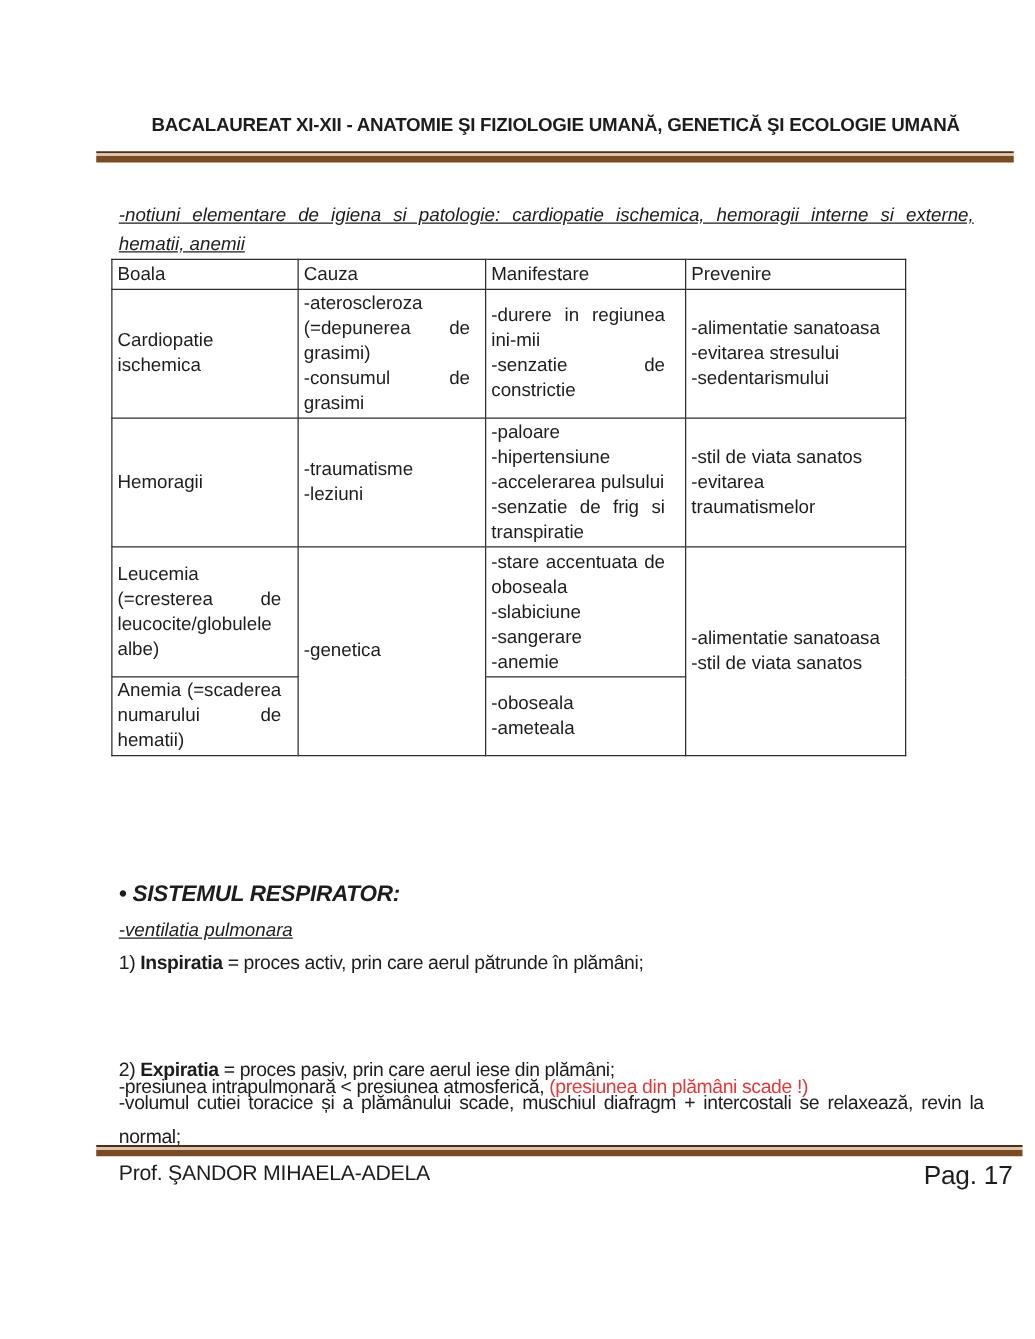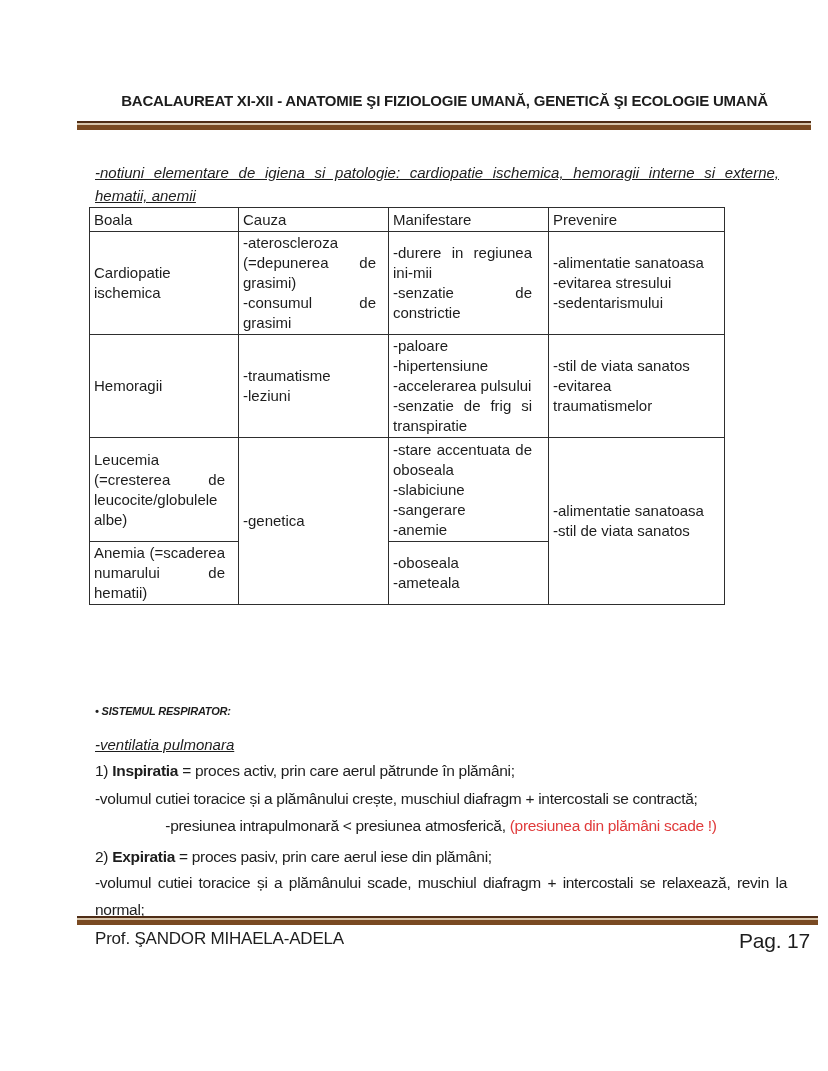--- a/index.html
+++ b/index.html
@@ -27,27 +27,27 @@
                 table-layout:fixed;font-size:15px;line-height:20px;}
   table.disease td{border:1px solid var(--table-border);vertical-align:middle;overflow:hidden;}
   td.hd{height:21px;padding:1px 4px;}
   tr.r1{height:96px;} tr.r2{height:99px;} tr.r3{height:104px;margin-top:13px;} tr.r4{height:57px;}
   td.c-boala{padding:1px 13px 1px 4px;}
   td.c-cauza{padding:1px 12px 1px 4px;}
   td.c-manif{padding:1px 16px 1px 4px;}
   td.c-prev {padding:1px 20px 1px 4px;}
   .ci{margin:0;text-align:justify;}
 
-  .section-title{position:absolute;top:705px;left:95px;font-size:11px;
+  .section-title{position:absolute;top:705px;left:95px;font-size:18px;
                  font-weight:bold;font-style:italic;letter-spacing:-0.2px;}
   .vent-title{position:absolute;top:736px;left:95px;font-size:15px;font-style:italic;
               text-decoration:underline;}
   .bodyp{position:absolute;left:95px;width:692px;font-size:15.5px;letter-spacing:-0.3px;
          line-height:27px;}
-  .p1{top:757px;} .p2{top:785px;} .p3{top:812px;text-align:center;} .p4{top:843px;}
+  .p1{top:757px;} .p2{top:785px;} .p3{top:856px;} .p4{top:843px;}
   .p5{top:869px;text-align:justify;}
   .red{color:var(--red-text);}
 
   .footer-author{position:absolute;top:929px;left:95px;font-size:17px;letter-spacing:-0.2px;}
   .footer-page{position:absolute;top:929px;right:18px;font-size:21px;letter-spacing:-0.2px;}
 </style>
 </head>
 <body>
 
 <div class="page">
@@ -139,21 +139,20 @@
           </td>
     </tr>
   </tbody>
     </table>
 
   <div class="section-title">• SISTEMUL RESPIRATOR:</div>
   <div class="vent-title">-ventilatia pulmonara</div>
 
   <div class="bodyp p1"><span>1) </span><b>Inspiratia</b><span> = proces activ, prin care aerul pătrunde în plămâni;</span></div>
 
-  <div class="bodyp p2">-volumul cutiei toracice și a plămânului crește, muschiul diafragm + intercostali se contractă;</div>
 
   <div class="bodyp p3"><span>-presiunea intrapulmonară &lt; presiunea atmosferică, </span><span class="red">(presiunea din plămâni scade !)</span></div>
 
   <div class="bodyp p4"><span>2) </span><b>Expiratia</b><span> = proces pasiv, prin care aerul iese din plămâni;</span></div>
 
   <div class="bodyp p5">-volumul cutiei toracice și a plămânului scade, muschiul diafragm + intercostali se relaxează, revin la normal;</div>
 
   <div class="rule rule-bottom"></div>
   <div class="footer-author">Prof. ŞANDOR MIHAELA-ADELA</div>
   <div class="footer-page">Pag. 17</div>

